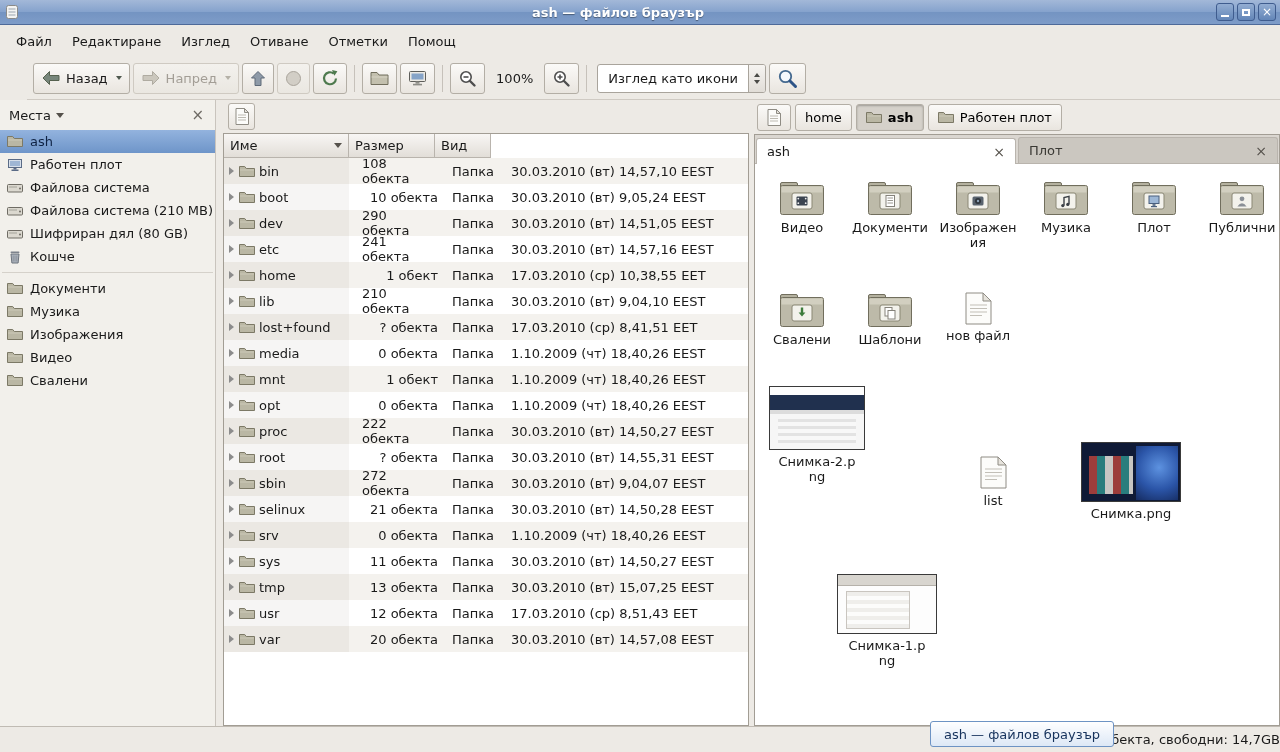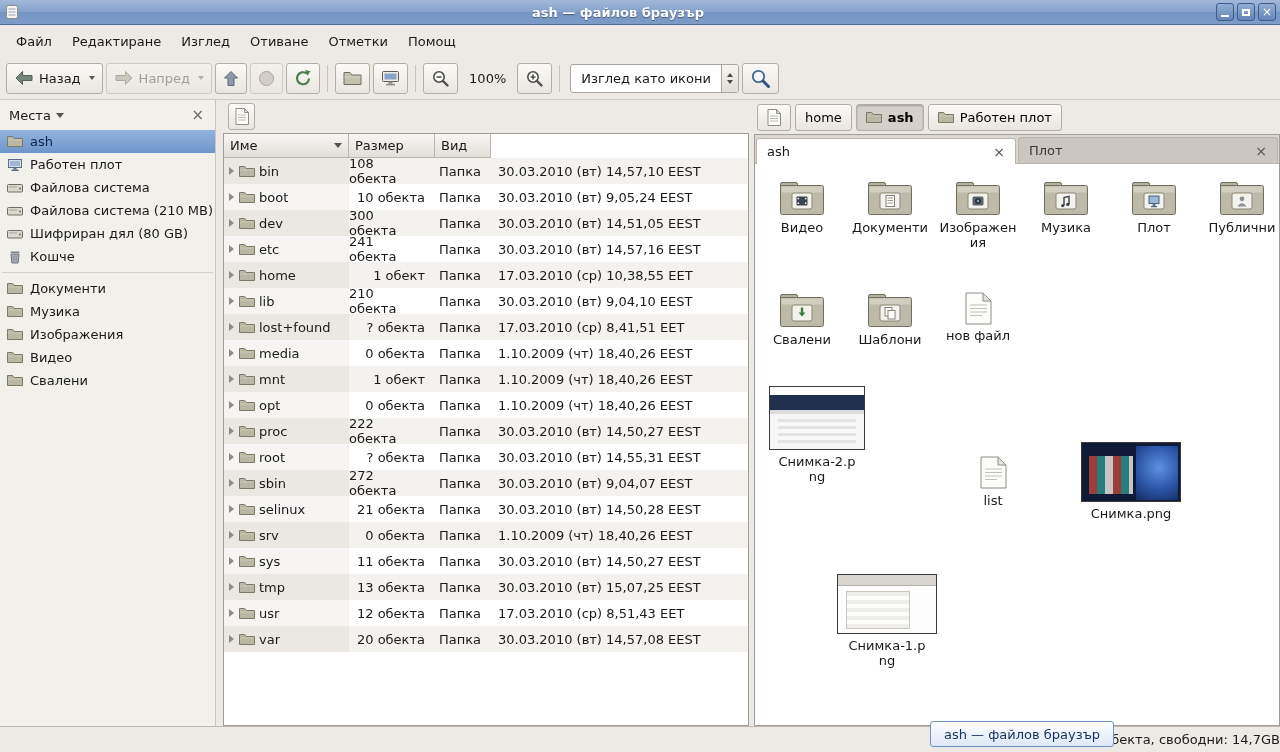--- a/index.html
+++ b/index.html
@@ -22,21 +22,21 @@
     background:linear-gradient(#93ADD2,#6386B8); display:flex; align-items:center; justify-content:center;
     color:#fff; font-size:12px; line-height:1;
   }
   .g-min { width:8px; height:2px; background:#fff; margin-top:8px; }
   .g-max { width:8px; height:7px; border:2px solid #fff; }
   .ic { display:inline-flex; align-items:center; justify-content:center; }
   
   .menubar { height:25px; flex:0 0 25px; display:flex; align-items:center; padding:16px 6px; }
   .menu-item { padding:3px 10px; }
   
-  .toolbar { height:43px; flex:0 0 43px; display:flex; align-items:center; gap:3px; padding:0 6px; border-bottom:1px solid #CFCAC3; }
+  .toolbar { height:43px; flex:0 0 43px; display:flex; align-items:center; gap:3px; padding:0 6px; border-bottom:1px solid #CFCAC3;margin-left:27px; }
   .tbtn {
     display:flex; align-items:center; gap:5px; height:31px; padding:0 7px; font-size:13px;
     border:1px solid #B3AEA5; border-radius:3px; color:#1a1a1a;
     background:linear-gradient(#FBFAF8,#E9E5DF); font-family:inherit;
   }
   .tbtn.disabled { color:#A39E96; border-color:#CFCAC2; background:linear-gradient(#F3F1ED,#EAE7E1); }
   .tsep { width:1px; height:27px; background:#C6C1BA; margin:0 4px; }
   .zoom-label { padding:0 8px; }
   .mchev { width:0; height:0; border-left:3.5px solid transparent; border-right:3.5px solid transparent; border-top:4px solid #4E584E; margin-left:3px; }
   .mchev.dis { border-top-color:#B5B1A7; }
@@ -67,21 +67,21 @@
   .col { display:flex; align-items:center; padding:0 6px; border-right:1px solid #B9B4AD; border-bottom:1px solid #B9B4AD;
          background:linear-gradient(#F8F6F4,#E2DED8); white-space:nowrap; }
   .c0 { width:125px; } .c1 { width:86px; } .c2 { width:56px; } .c3 { flex:1; border-right:none; }
   .sort-ind { width:0; height:0; border-left:4px solid transparent; border-right:4px solid transparent; border-top:5px solid #56524C; margin-left:auto; }
   .rows { flex:1; background:#fff; overflow:hidden; }
   .row { display:flex; height:26px; align-items:stretch; }
   .row:nth-child(odd) { background:#F4F2EE; }
   .cell { display:flex; align-items:center; }
   .cell-name { width:125px; gap:4px; padding-left:5px; background:rgba(70,60,35,0.05); }
   .expander { width:0; height:0; border-left:5px solid #8C8C8C; border-top:4px solid transparent; border-bottom:4px solid transparent; margin-right:1px; flex:0 0 auto; }
-  .cell-size { width:86px; justify-content:flex-end; padding-right:10px; }
+  .cell-size { width:86px; justify-content:flex-end; padding-right:10px;margin-left:13px; }
   .cell-type { width:56px; padding-left:4px; }
   .cell-date { flex:1; padding-left:7px; white-space:nowrap; }
   
   .pane.right { flex:1; display:flex; flex-direction:column; min-height:0; }
   .pathbar { height:34px; flex:0 0 34px; display:flex; align-items:center; gap:4px; padding:2px 3px; }
   .pbtn { display:flex; align-items:center; gap:6px; height:27px; padding:0 9px; border:1px solid #B3AEA5; border-radius:3px;
           background:linear-gradient(#FBFAF8,#E9E5DF); font-size:13px; font-family:inherit; }
   .pbtn.active { background:#D5D1CA; box-shadow:inset 0 1px 2px rgba(0,0,0,.25); font-weight:bold; }
   .right-body { flex:1; border:1px solid #A29D94; background:#fff; display:flex; flex-direction:column; min-height:0; }
   .tabbar { height:29px; flex:0 0 29px; background:#DAD6D0; display:flex; align-items:flex-end; gap:2px; padding:2px 1px 0 1px; border-bottom:1px solid #B9B4AD; }
@@ -433,21 +433,21 @@
               <div class="cell cell-name">
                 <span class="expander"></span>
                 <span class="ic">
                   <svg width="16" height="13" viewBox="0 0 16 13">
                     <path d="M0.5 1.5 h5.2 l1.6 2 h8.2 v8 h-15 z" fill="#BAB7A4" stroke="#7C7966"></path>
                     <path d="M1 5 h14" stroke="#CCC9B8"></path>
                   </svg>
                 </span>
                 <span>dev</span>
               </div>
-              <div class="cell cell-size">300 обекта</div>
+              <div class="cell cell-size">290 обекта</div>
               <div class="cell cell-type">Папка</div>
               <div class="cell cell-date">30.03.2010 (вт) 14,51,05 EEST</div>
             </div>
             <div class="row">
               <div class="cell cell-name">
                 <span class="expander"></span>
                 <span class="ic">
                   <svg width="16" height="13" viewBox="0 0 16 13">
                     <path d="M0.5 1.5 h5.2 l1.6 2 h8.2 v8 h-15 z" fill="#BAB7A4" stroke="#7C7966"></path>
                     <path d="M1 5 h14" stroke="#CCC9B8"></path>

